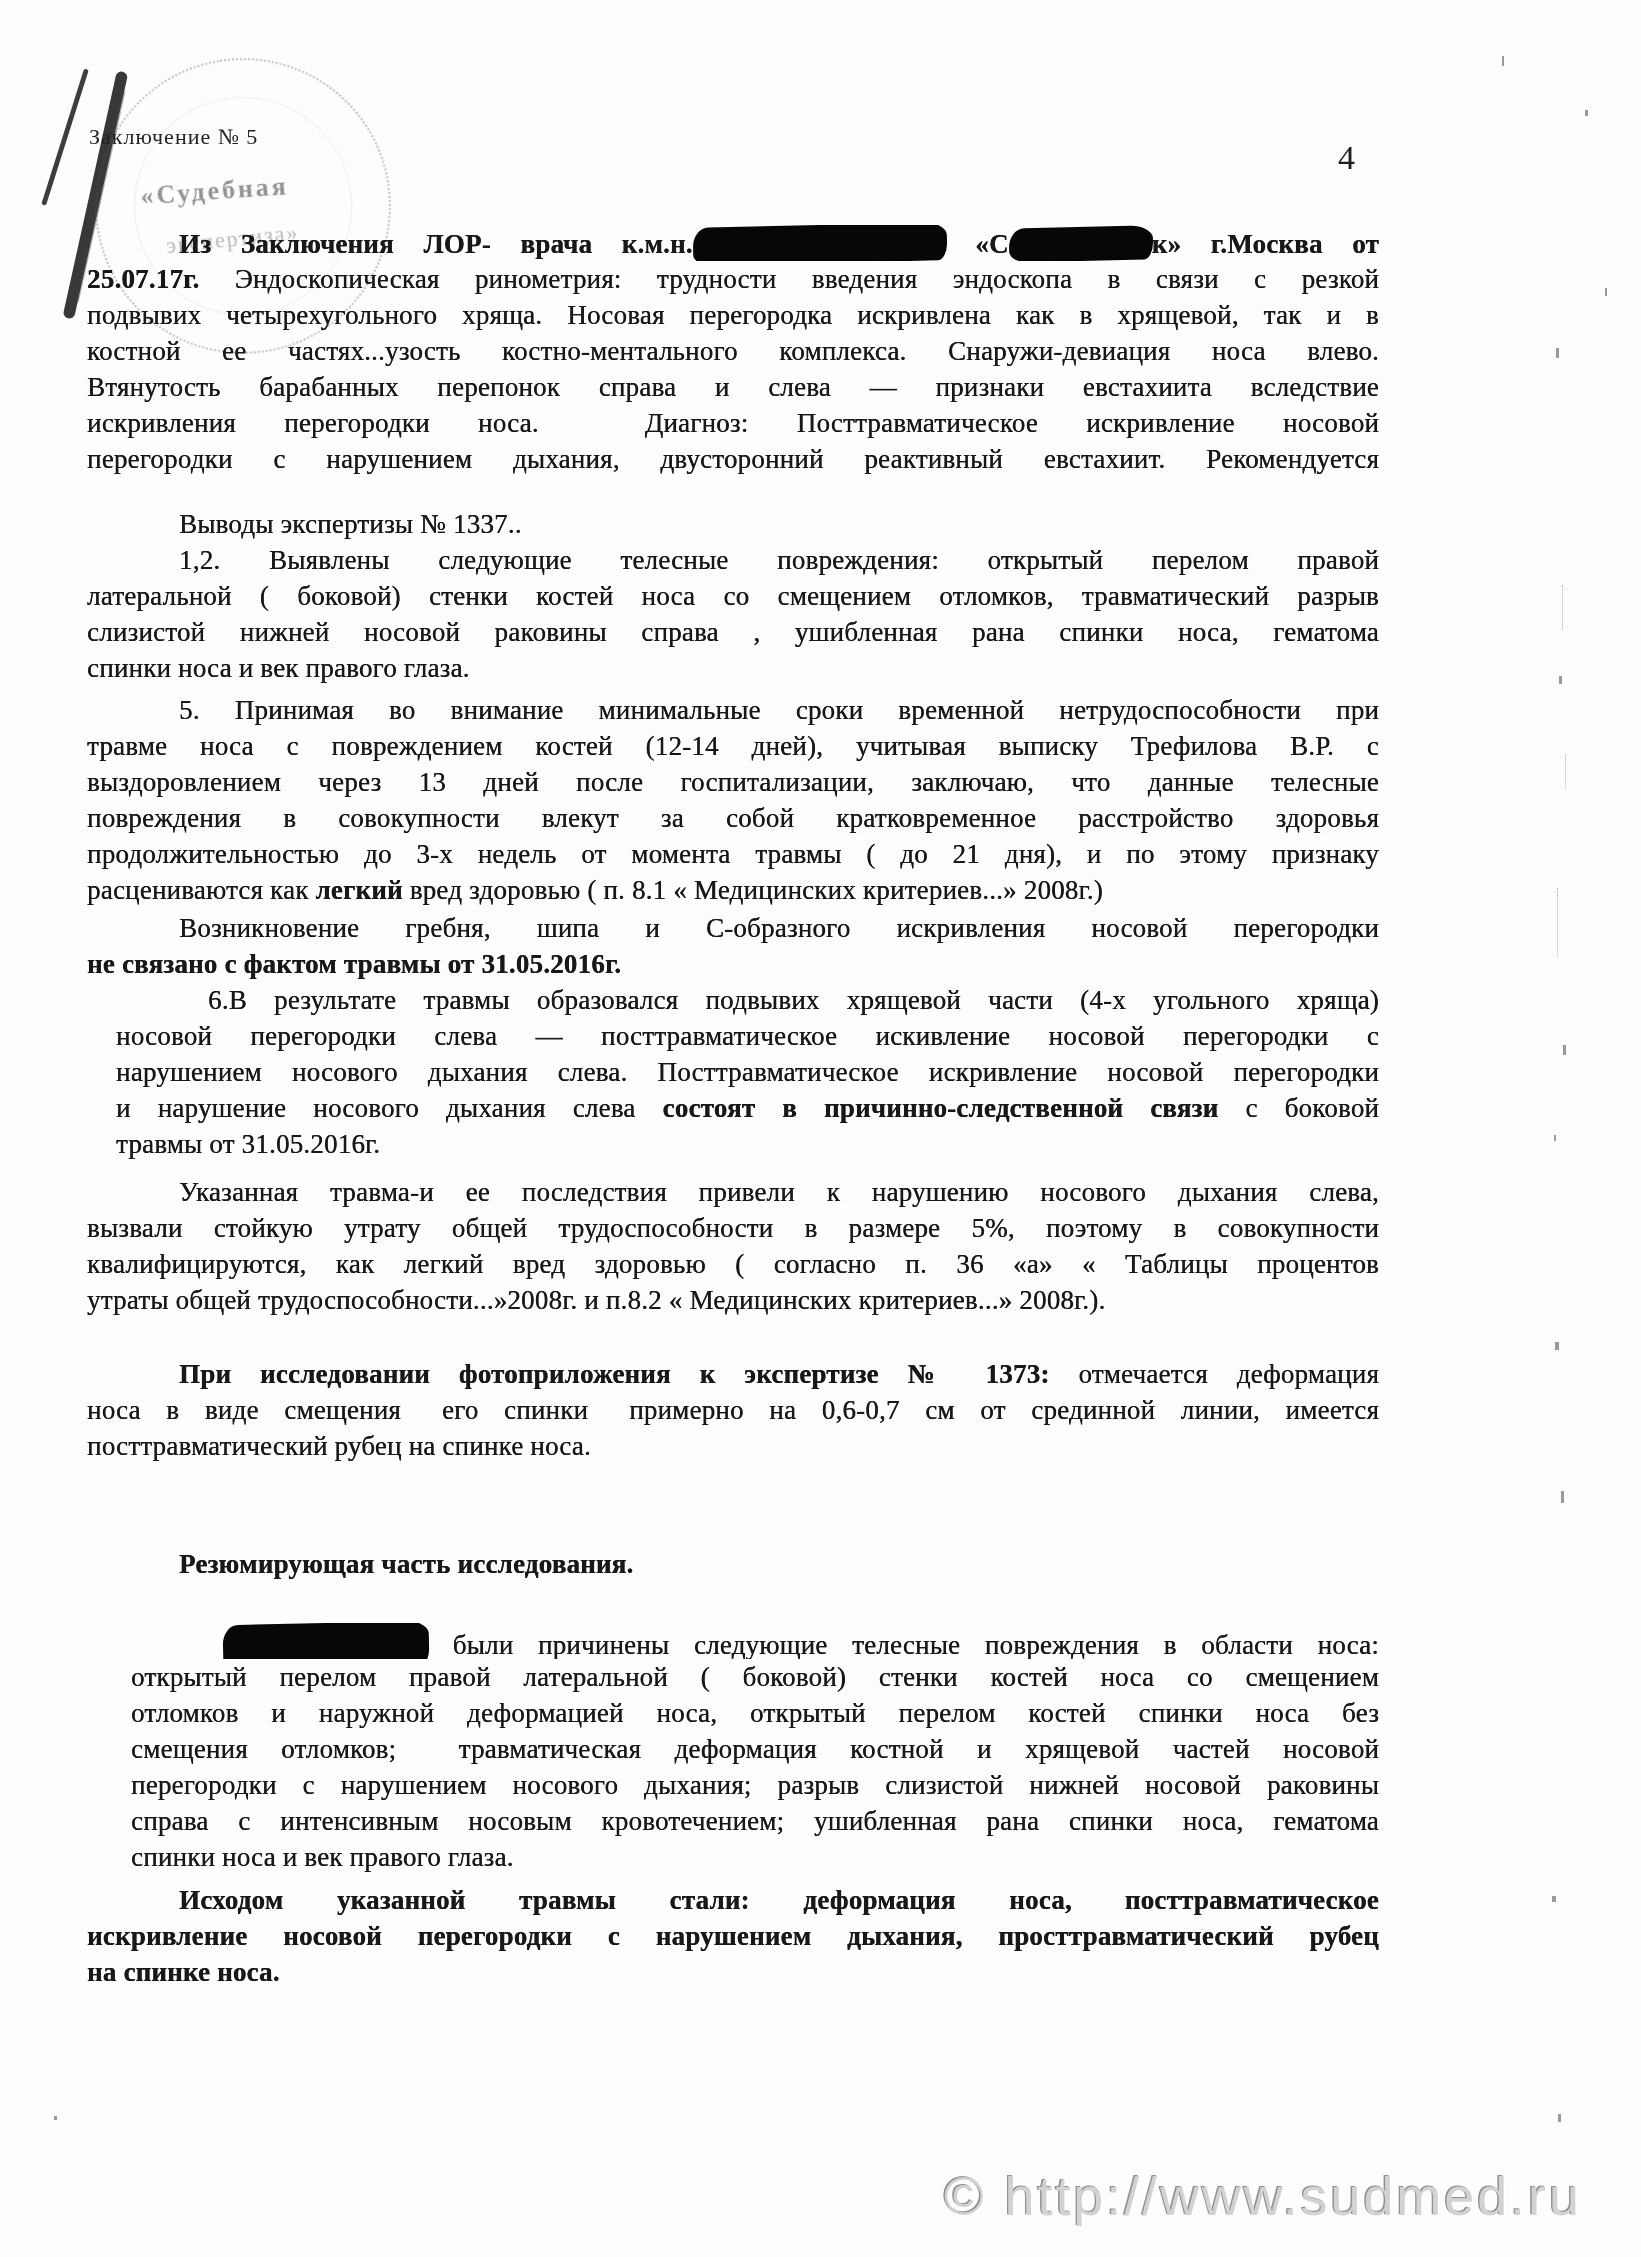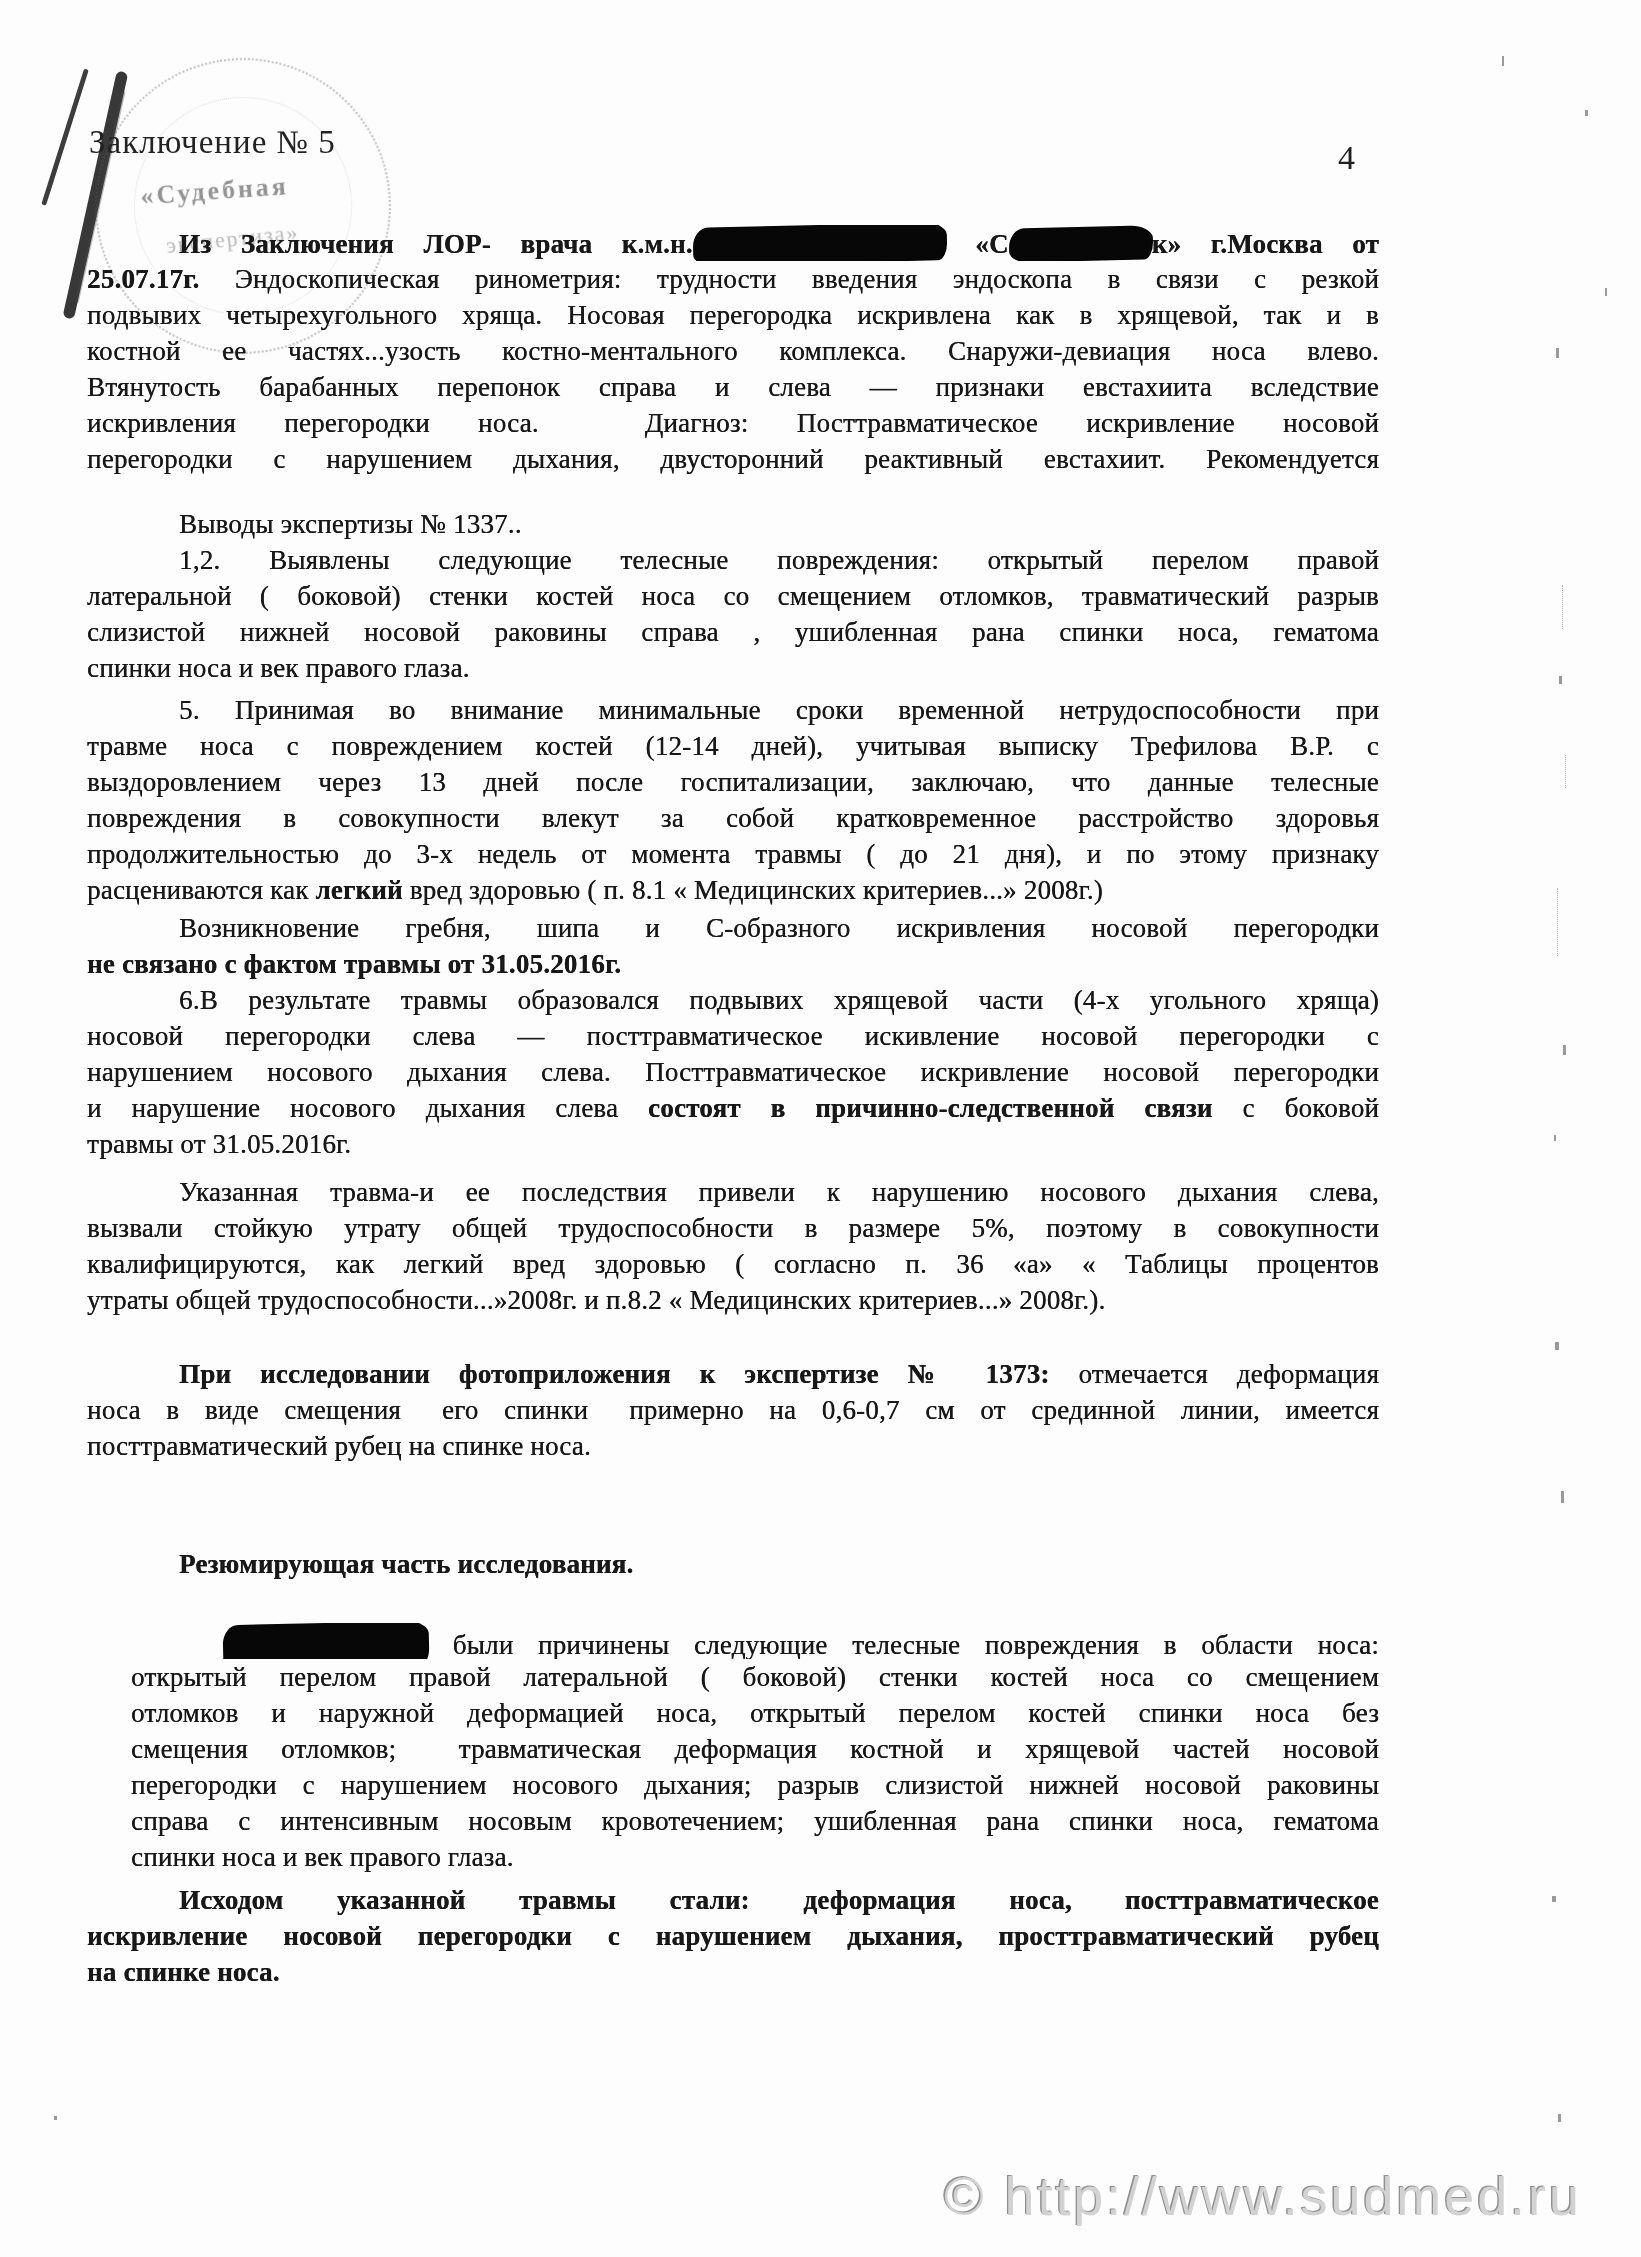--- a/index.html
+++ b/index.html
@@ -5,21 +5,21 @@
   html,body { margin:0; padding:0; background:#e8e8e8; }
   .page {
     position:relative; width:1641px; height:2257px;
     background:#fdfdfd; overflow:hidden;
     font-family:"Liberation Serif","DejaVu Serif",serif;
     color:#181818;
   }
   
   .hdr-label {
     position:absolute; left:89px; top:124px;
-    font-size:33px; letter-spacing:1px; color:#222;text-align:right;
+    font-size:22px; letter-spacing:1px; color:#222;text-align:right;
   }
   .page-num {
     position:absolute; left:1338px; top:139px;
     font-size:34px; color:#1f1f1f;
   }
   
   .doc {
     position:absolute; left:87px; top:225px; width:1292px;
     font-size:27px; line-height:36px;
     letter-spacing:0.2px;
@@ -124,21 +124,21 @@
         <div class="line fill"><span class="seg">травме носа с повреждением костей (12-14 дней), учитывая выписку Трефилова В.Р. с</span></div>
         <div class="line fill"><span class="seg">выздоровлением через 13 дней после госпитализации, заключаю, что данные телесные</span></div>
         <div class="line fill"><span class="seg">повреждения в совокупности влекут за собой кратковременное расстройство здоровья</span></div>
         <div class="line fill"><span class="seg">продолжительностью до 3-х недель от момента травмы ( до 21 дня), и по этому признаку</span></div>
         <div class="line last"><span class="seg">расцениваются как </span><span class="seg b">легкий</span><span class="seg"> вред здоровью ( п. 8.1 « Медицинских критериев...» 2008г.)</span></div>
       </div>
       <div class="para" style="margin-top: 1.9px;">
         <div class="line indent fill"><span class="seg">Возникновение гребня, шипа и С-образного искривления носовой перегородки</span></div>
         <div class="line last"><span class="seg b">не связано с фактом травмы от 31.05.2016г.</span></div>
       </div>
-      <div class="para" style="margin-top: 0px;">
+      <div class="para" style="margin-top: 0px; margin-left: 29px;">
         <div class="line indent fill"><span class="seg">6.В результате травмы образовался подвывих хрящевой части (4-х угольного хряща)</span></div>
         <div class="line fill"><span class="seg">носовой перегородки слева — посттравматическое искивление носовой перегородки с</span></div>
         <div class="line fill"><span class="seg">нарушением носового дыхания слева. Посттравматическое искривление носовой перегородки</span></div>
         <div class="line fill"><span class="seg">и нарушение носового дыхания слева </span><span class="seg b">состоят в причинно-следственной связи</span><span class="seg"> с боковой</span></div>
         <div class="line last"><span class="seg">травмы от 31.05.2016г.</span></div>
       </div>
       <div class="para" style="margin-top: 12px;">
         <div class="line indent fill"><span class="seg">Указанная травма-и ее последствия привели к нарушению носового дыхания слева,</span></div>
         <div class="line fill"><span class="seg">вызвали стойкую утрату общей трудоспособности в размере 5%, поэтому в совокупности</span></div>
         <div class="line fill"><span class="seg">квалифицируются, как легкий вред здоровью ( согласно п. 36 «а» « Таблицы процентов</span></div>

